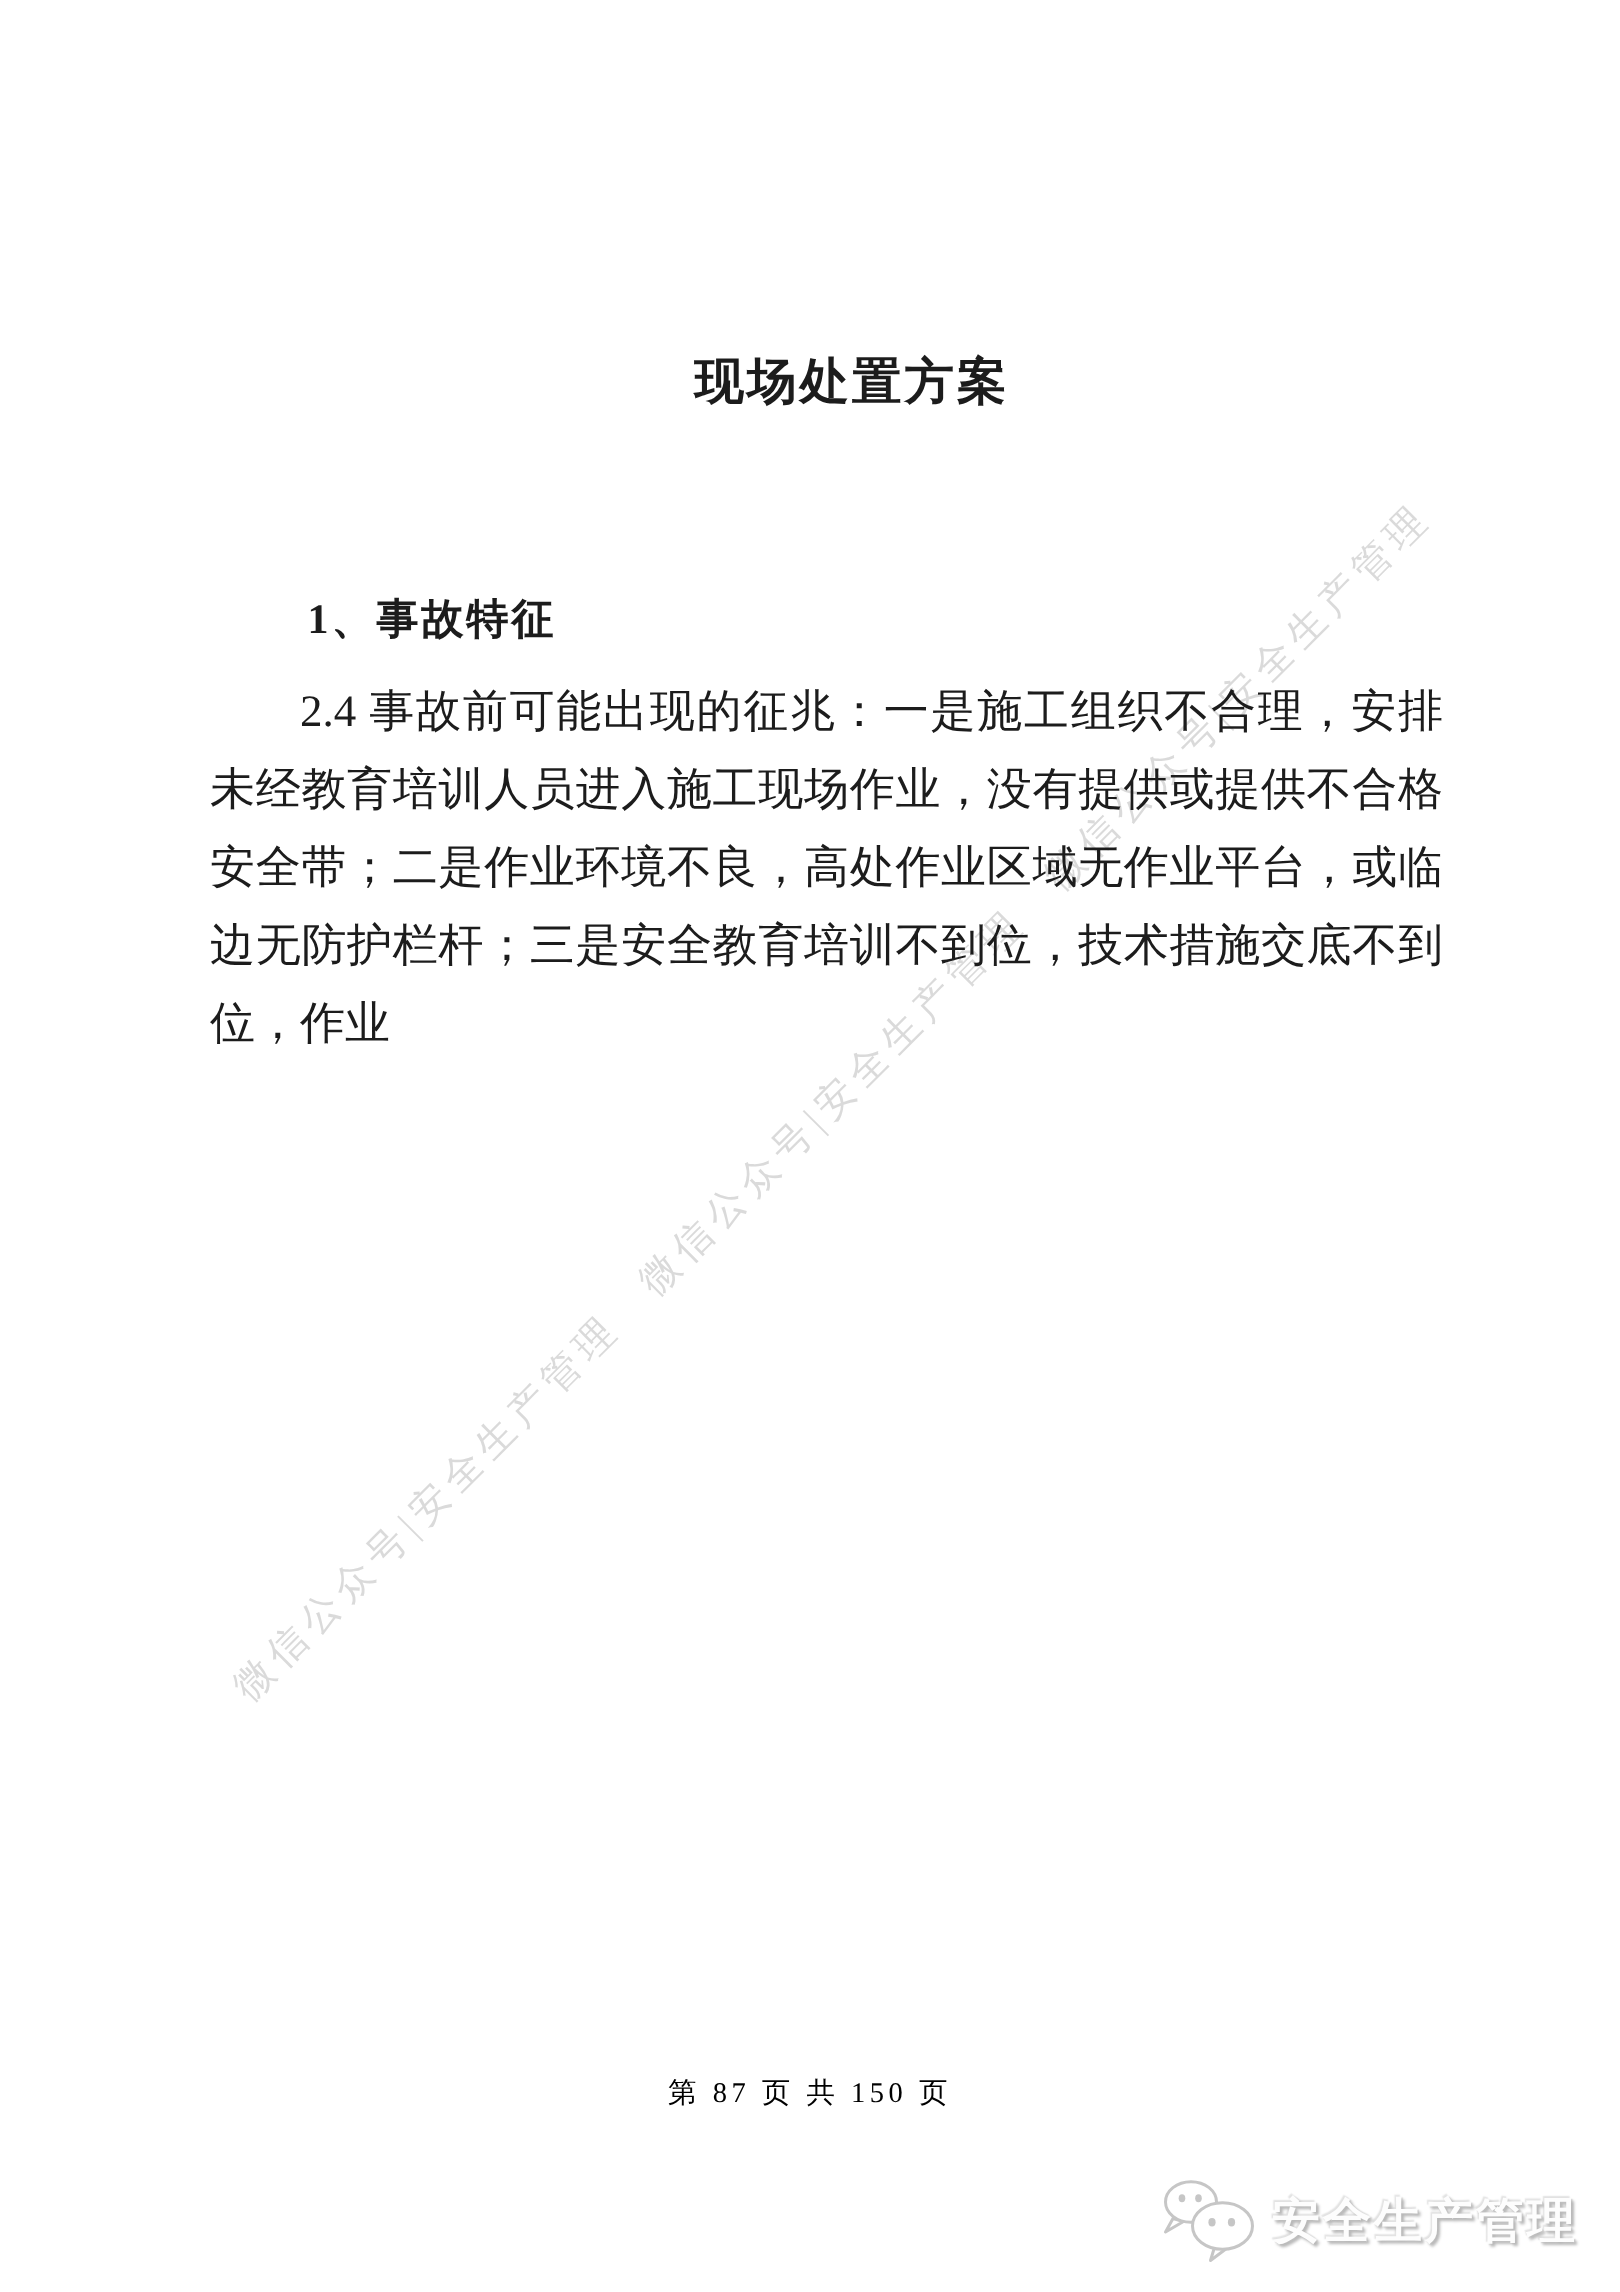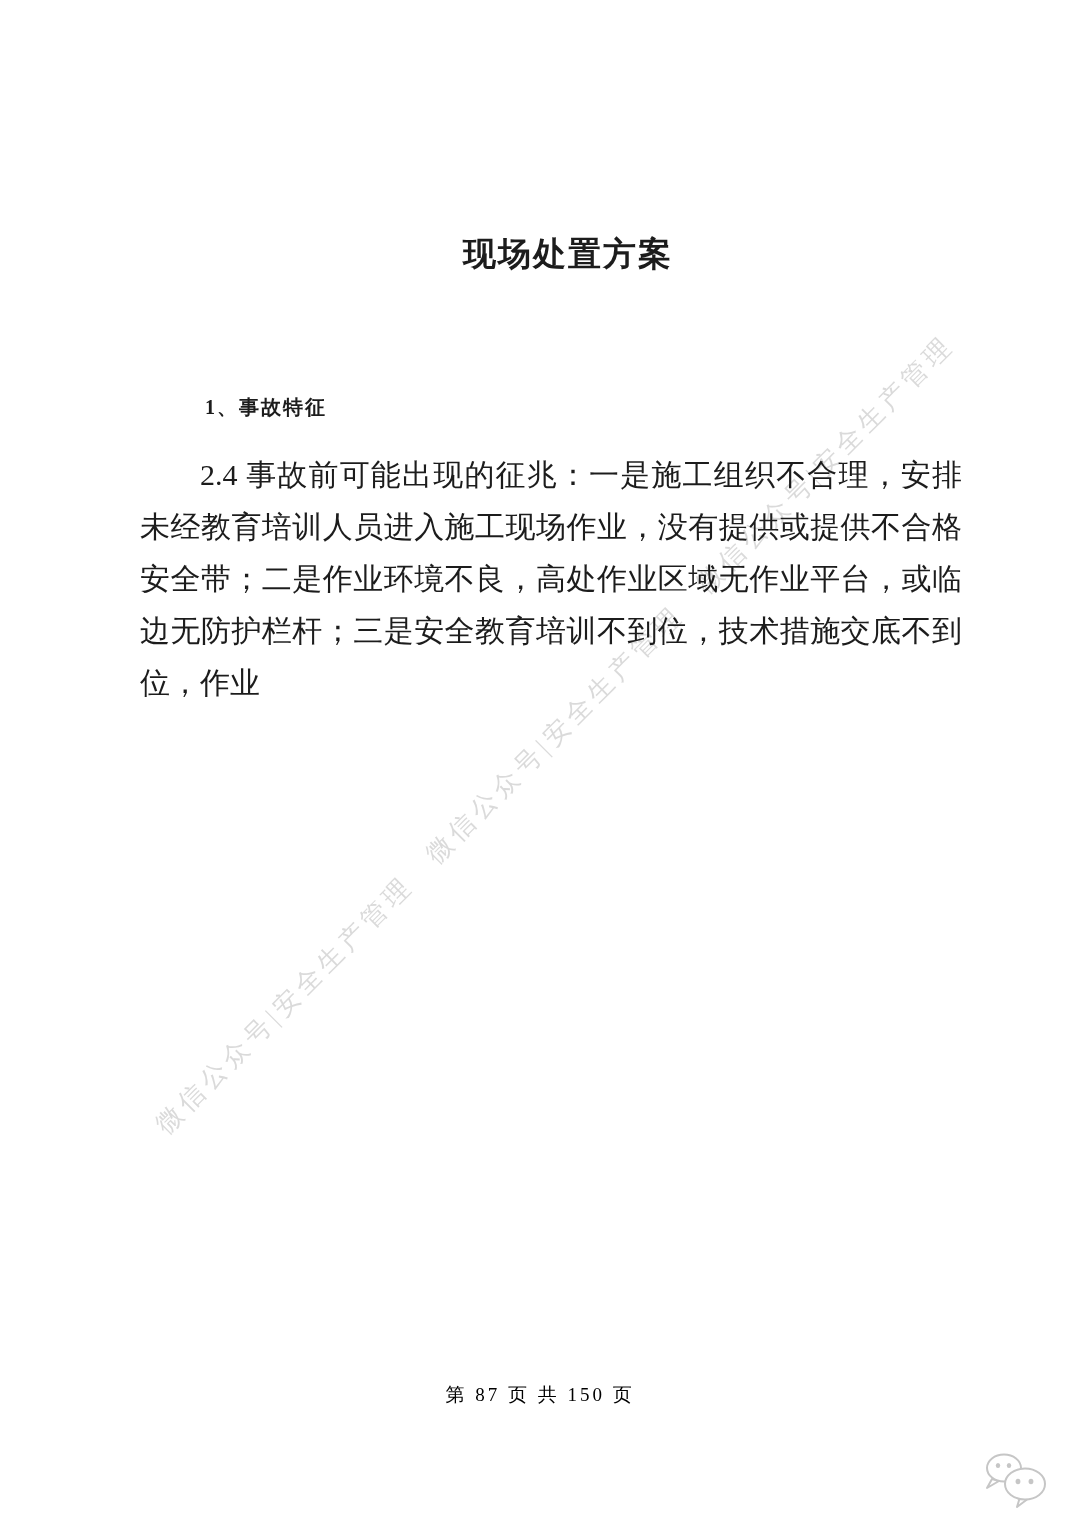--- a/index.html
+++ b/index.html
@@ -44,21 +44,21 @@
     margin:0;
     text-align:center;
     font-size:33px;
     font-weight:bold;
     white-space:pre;
     letter-spacing:1px;
   }
   .section-heading{
     position:absolute;top:394px;left:205px;
     margin:0;
-    font-size:20px;
+    font-size:28px;
     font-weight:bold;
     letter-spacing:2px;
   }
   .body-text{
     position:absolute;top:449px;left:140px;
     width:822px;
     font-size:30px;
     line-height:52px;
     text-align:justify;
   }
@@ -123,15 +123,16 @@
 
       <g stroke="#c6c6c6" stroke-width="2" fill="#ffffff">
         <path d="M38 45 L35 55 L47 46 Z" stroke-linejoin="round"></path>
         <ellipse cx="43" cy="32" rx="20" ry="15.5"></ellipse>
       </g>
       <g fill="#c6c6c6">
         <ellipse cx="36" cy="29.5" rx="2.4" ry="2.8"></ellipse>
         <ellipse cx="49" cy="29.5" rx="2.4" ry="2.8"></ellipse>
       </g>
     </svg>
+    <span class="brand-text">安全生产管理</span>
   </div>
 
 </div>
 
 </body></html>

